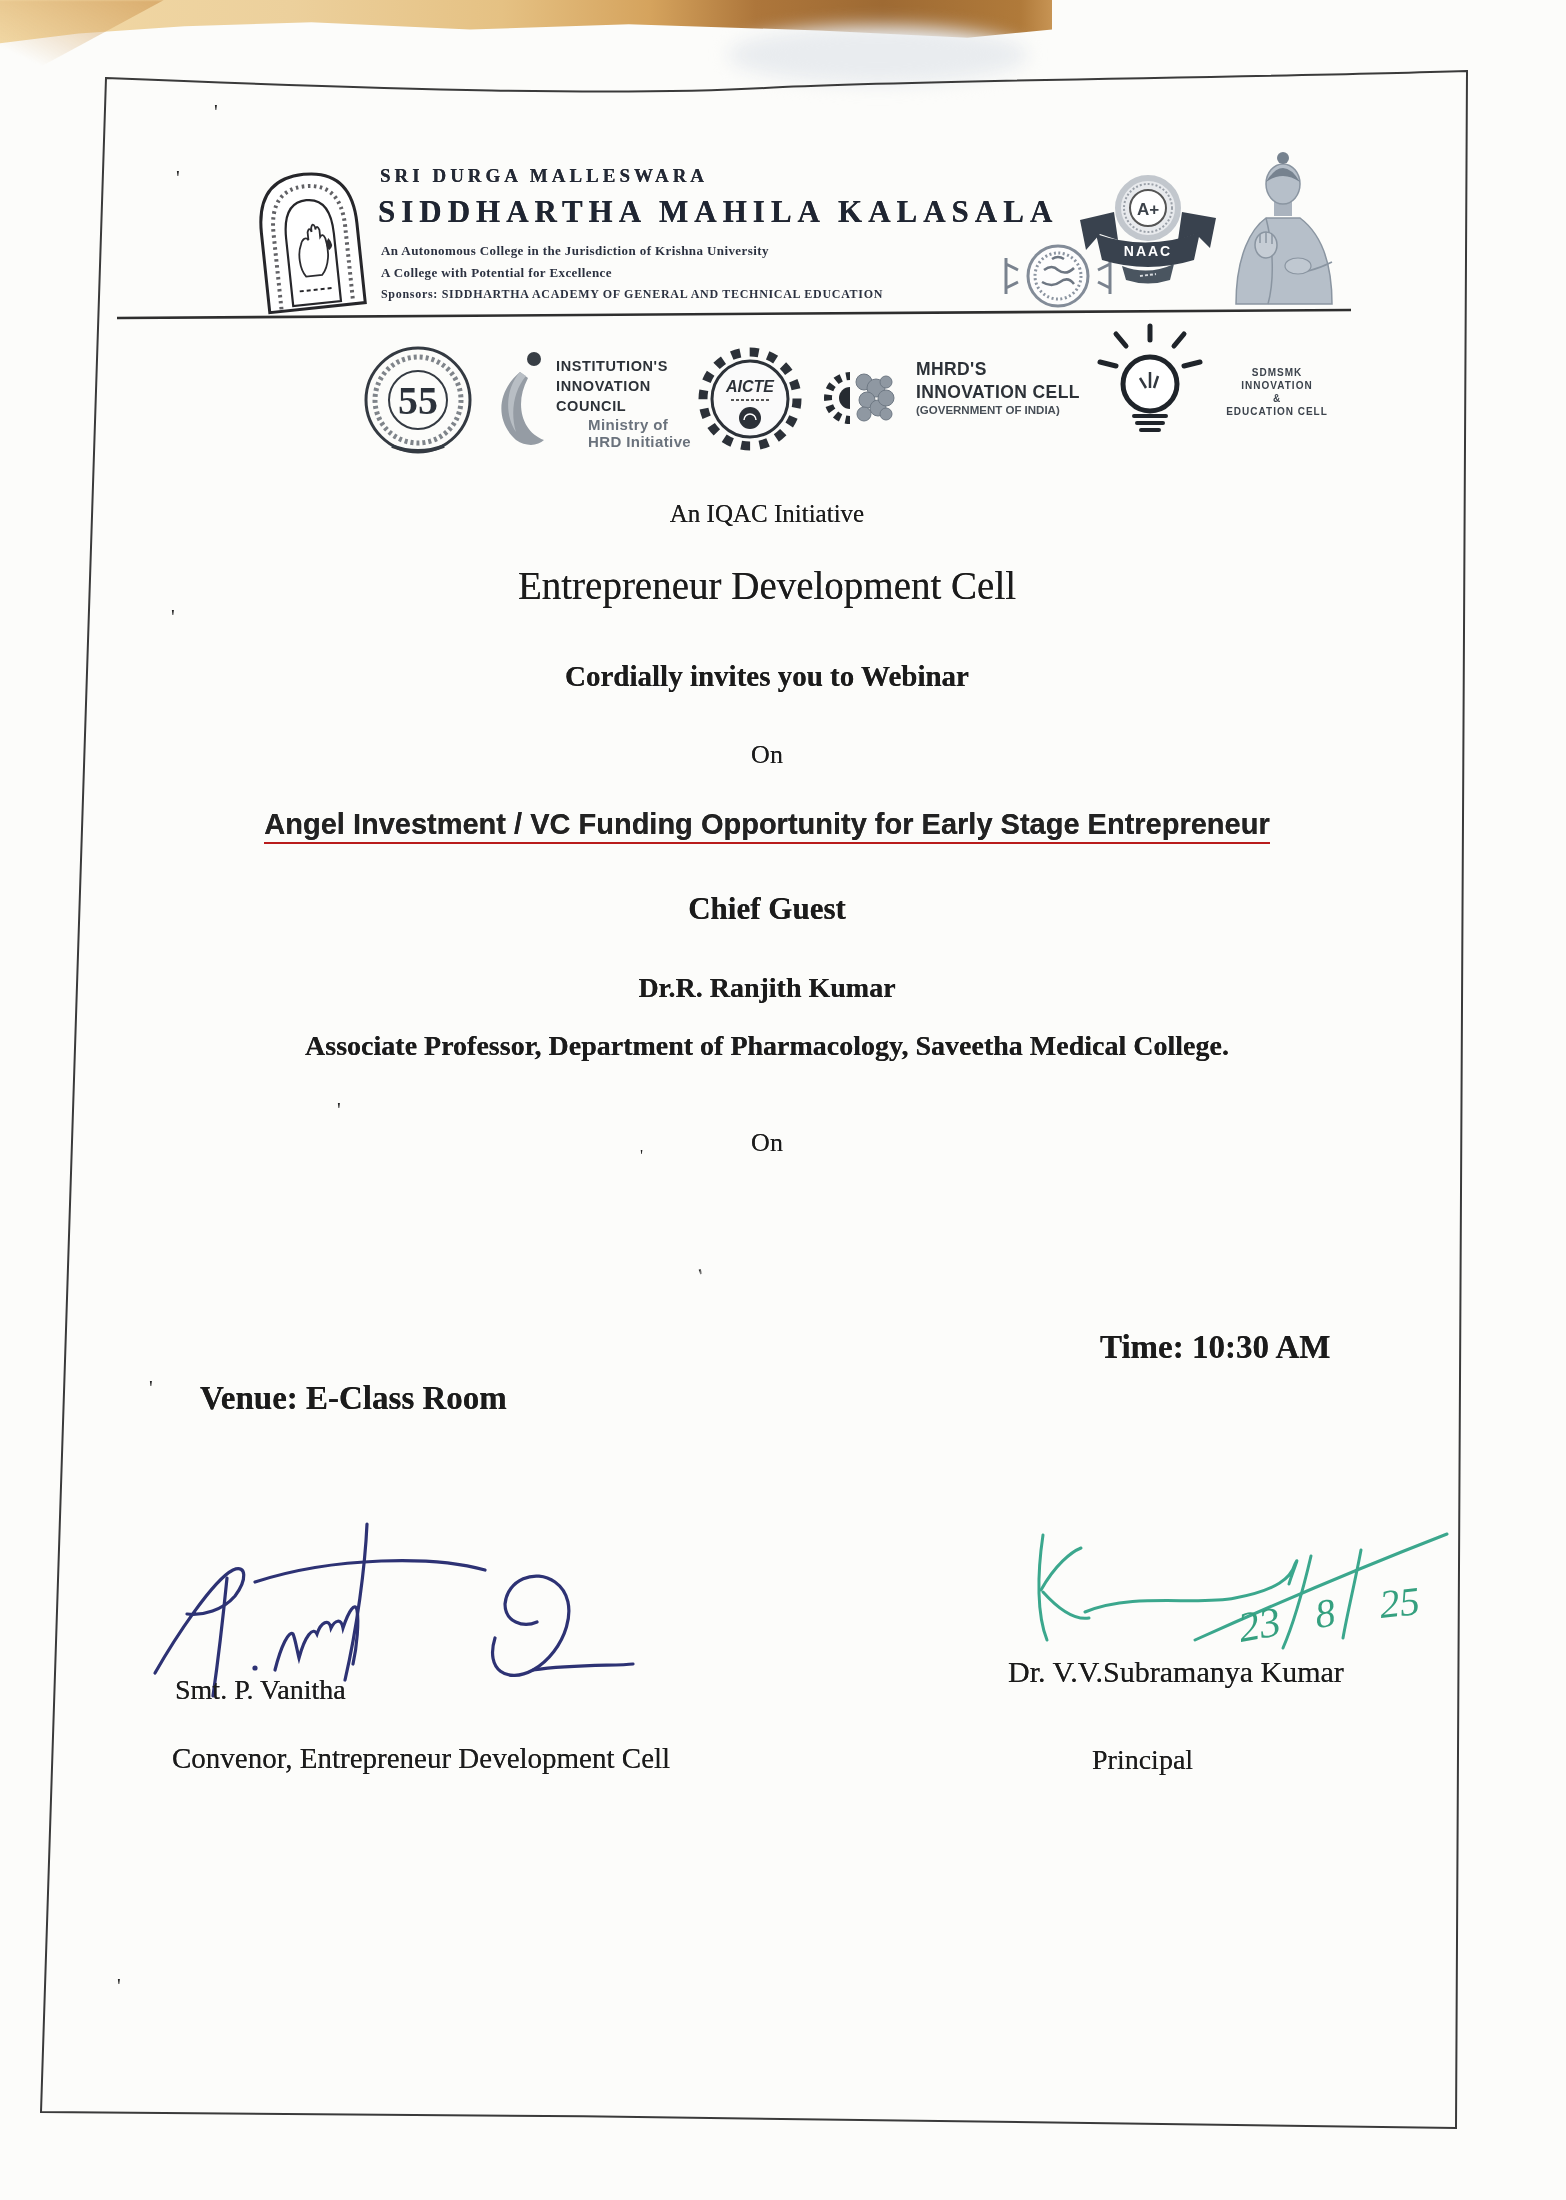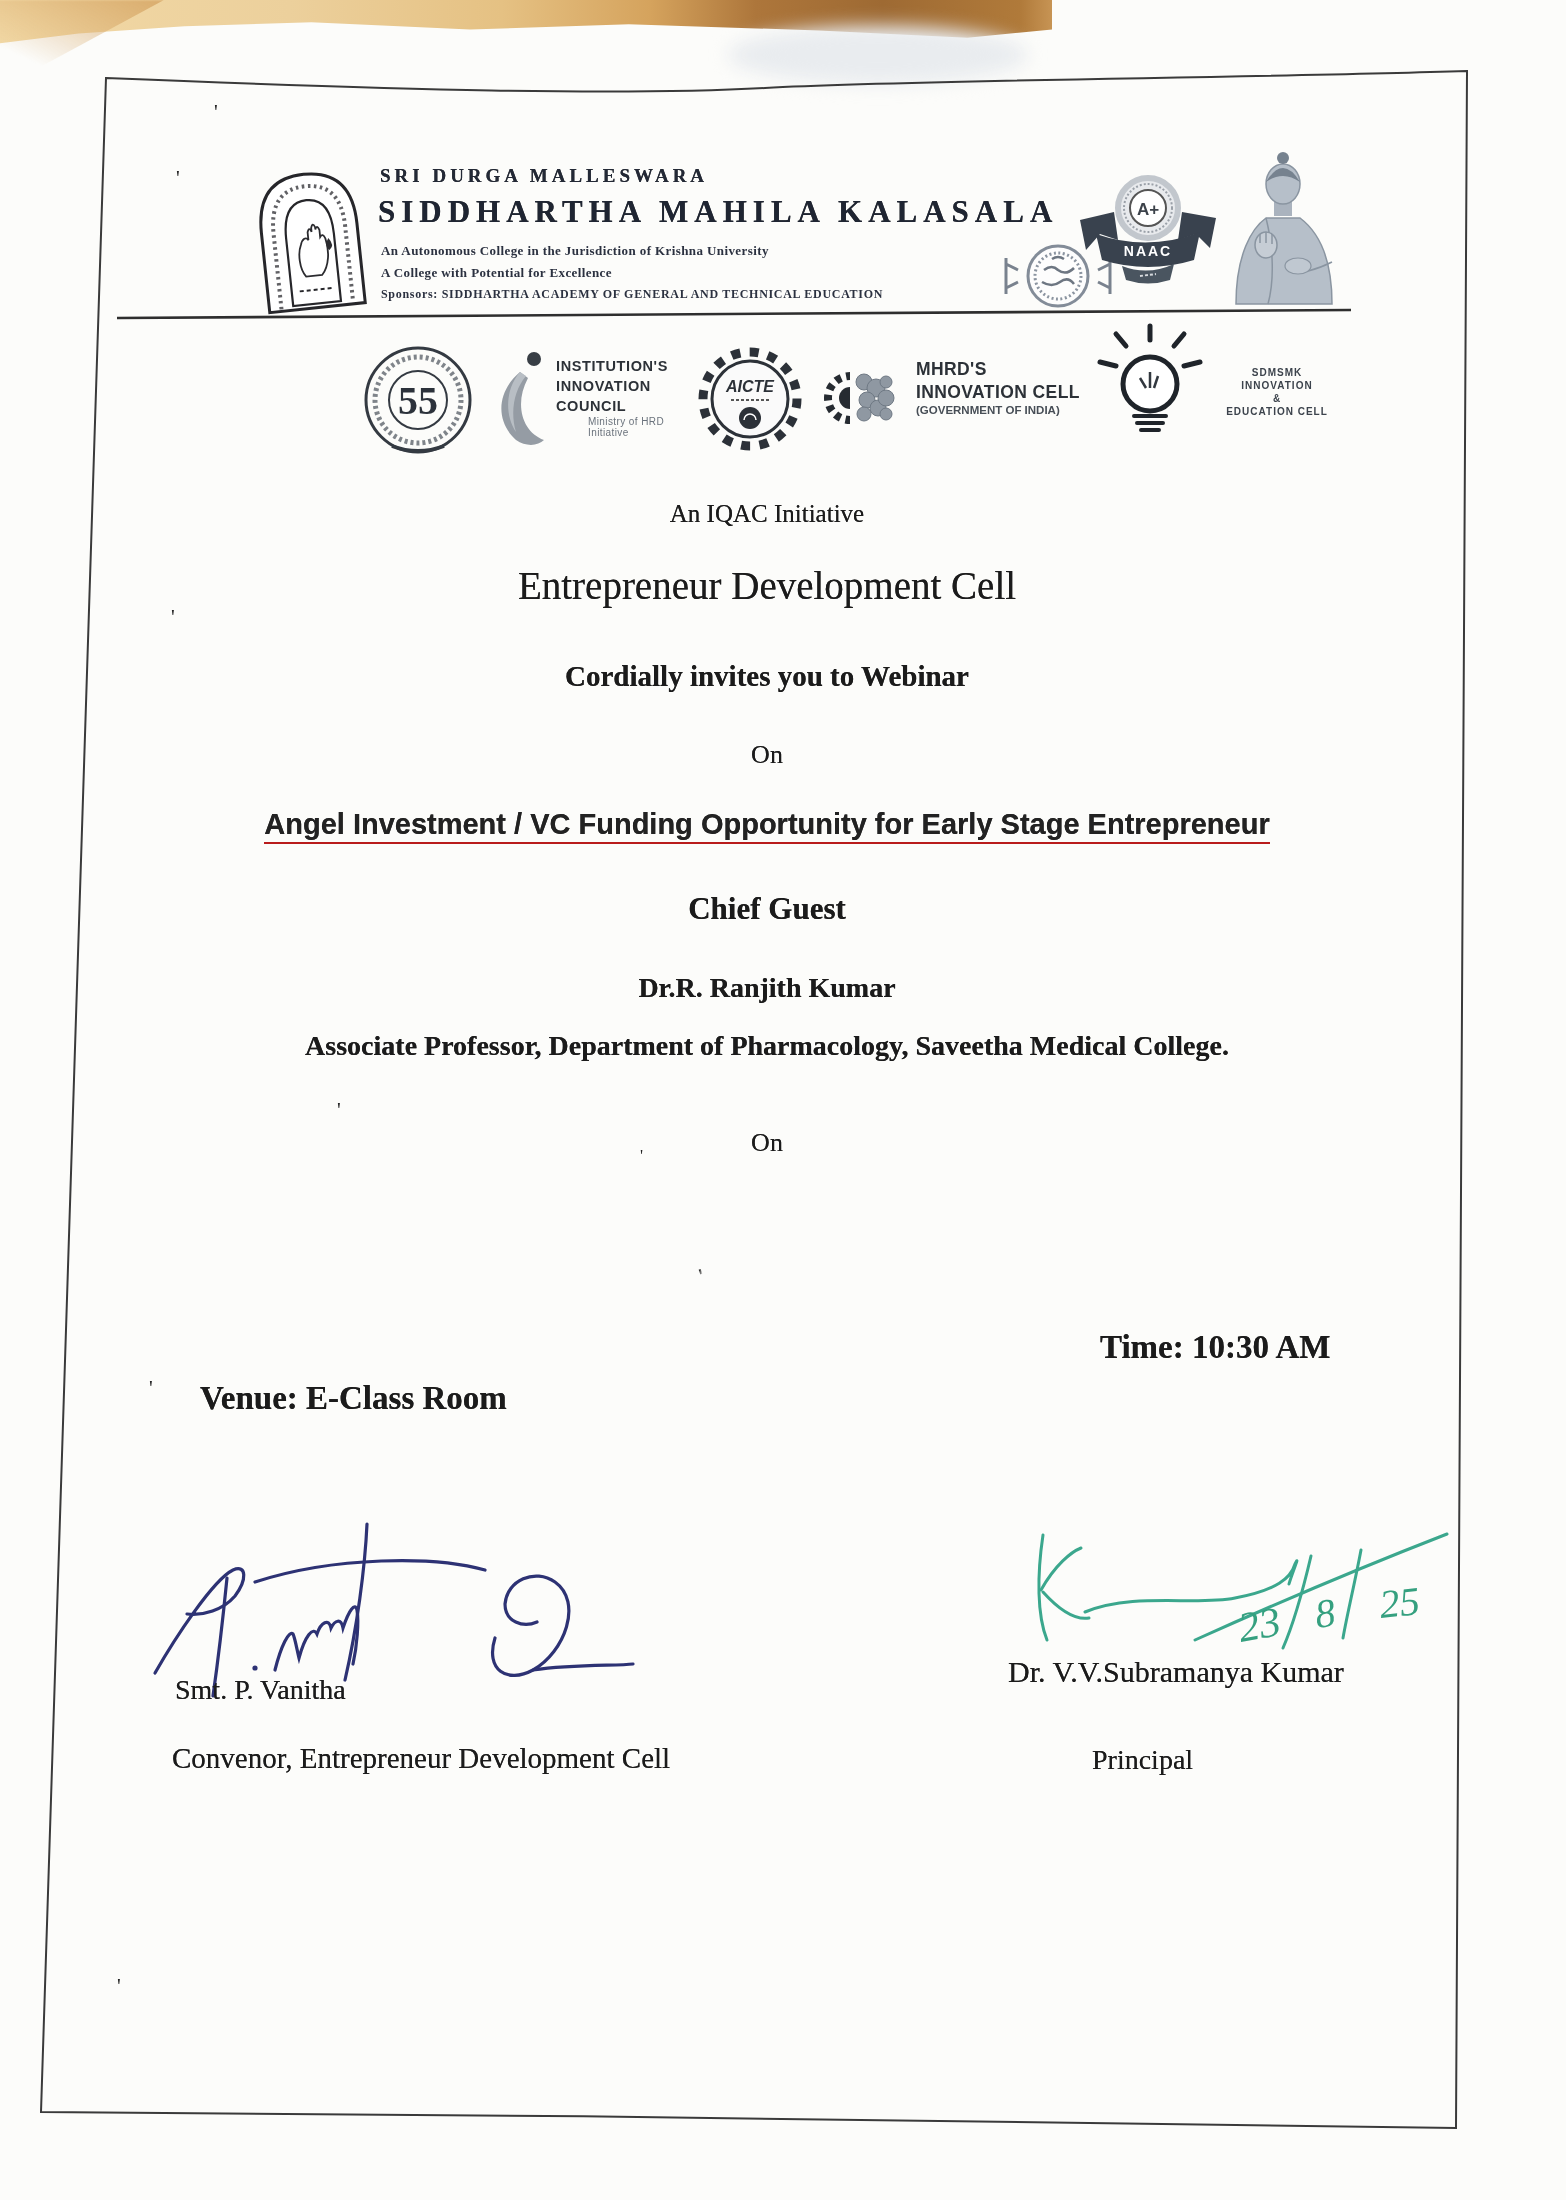--- a/index.html
+++ b/index.html
@@ -19,21 +19,21 @@
   .scan-smudge{left:728px;top:26px;width:300px;height:58px;border-radius:50%;
     background:#e9ecef;filter:blur(9px);}
   
   .college-l1{left:380px;top:165px;font-size:19px;font-weight:bold;letter-spacing:4px;color:#232936;}
   .college-l2{left:378px;top:194px;font-size:31px;font-weight:bold;letter-spacing:6px;color:#1f2532;}
   .college-sub{left:381px;font-size:13px;font-weight:bold;color:#2b3140;filter:blur(.35px);letter-spacing:.4px;}
   .sub3{font-size:12px;letter-spacing:.7px;}
   
   .logo-text{font-family:"Liberation Sans",sans-serif;color:#2c3137;}
   .iic-line{font-size:14.5px;font-weight:700;letter-spacing:.6px;line-height:20px;filter:blur(.25px);}
-  .iic-tiny{font-size:10px;font-weight:400;color:#6a727c;filter:blur(.5px);letter-spacing:.4px;padding-left:32px;}
+  .iic-tiny{font-size:15px;font-weight:700;color:#6a727c;filter:blur(.5px);letter-spacing:.4px;padding-left:32px;}
   .mhrd-line{font-size:17.5px;font-weight:600;letter-spacing:.4px;line-height:23px;filter:blur(.3px);}
   .mhrd-tiny{font-size:11.5px;font-weight:600;color:#474e56;filter:blur(.35px);}
   .bulb-line{font-size:10px;font-weight:700;letter-spacing:1px;line-height:13px;color:#3c434c;filter:blur(.5px);}
   
   .t-iqac{top:500px;font-size:25px;}
   .t-org{top:563px;font-size:39px;font-weight:500;}
   .t-invite{top:660px;font-size:29px;font-weight:bold;}
   .t-on1{top:740px;font-size:26px;}
   .t-topic{top:808px;font-size:29px;font-family:"Liberation Sans",sans-serif;font-weight:bold;color:#222;}
   .t-topic span{border-bottom:2px solid #b91c1c;padding-bottom:2px;}

